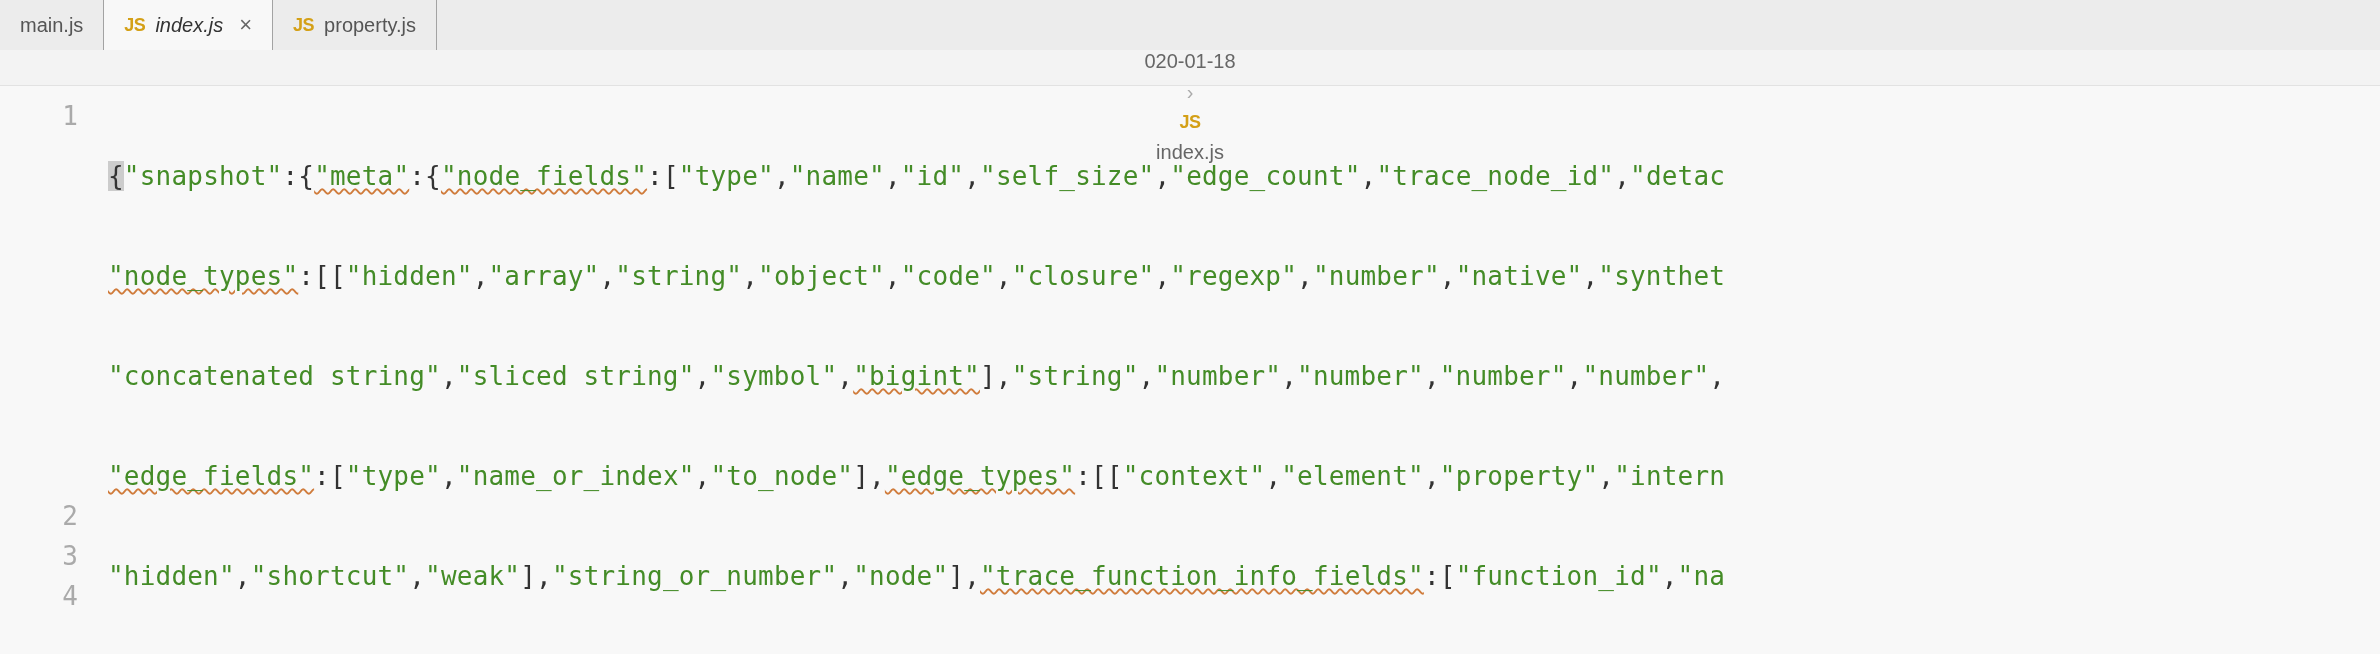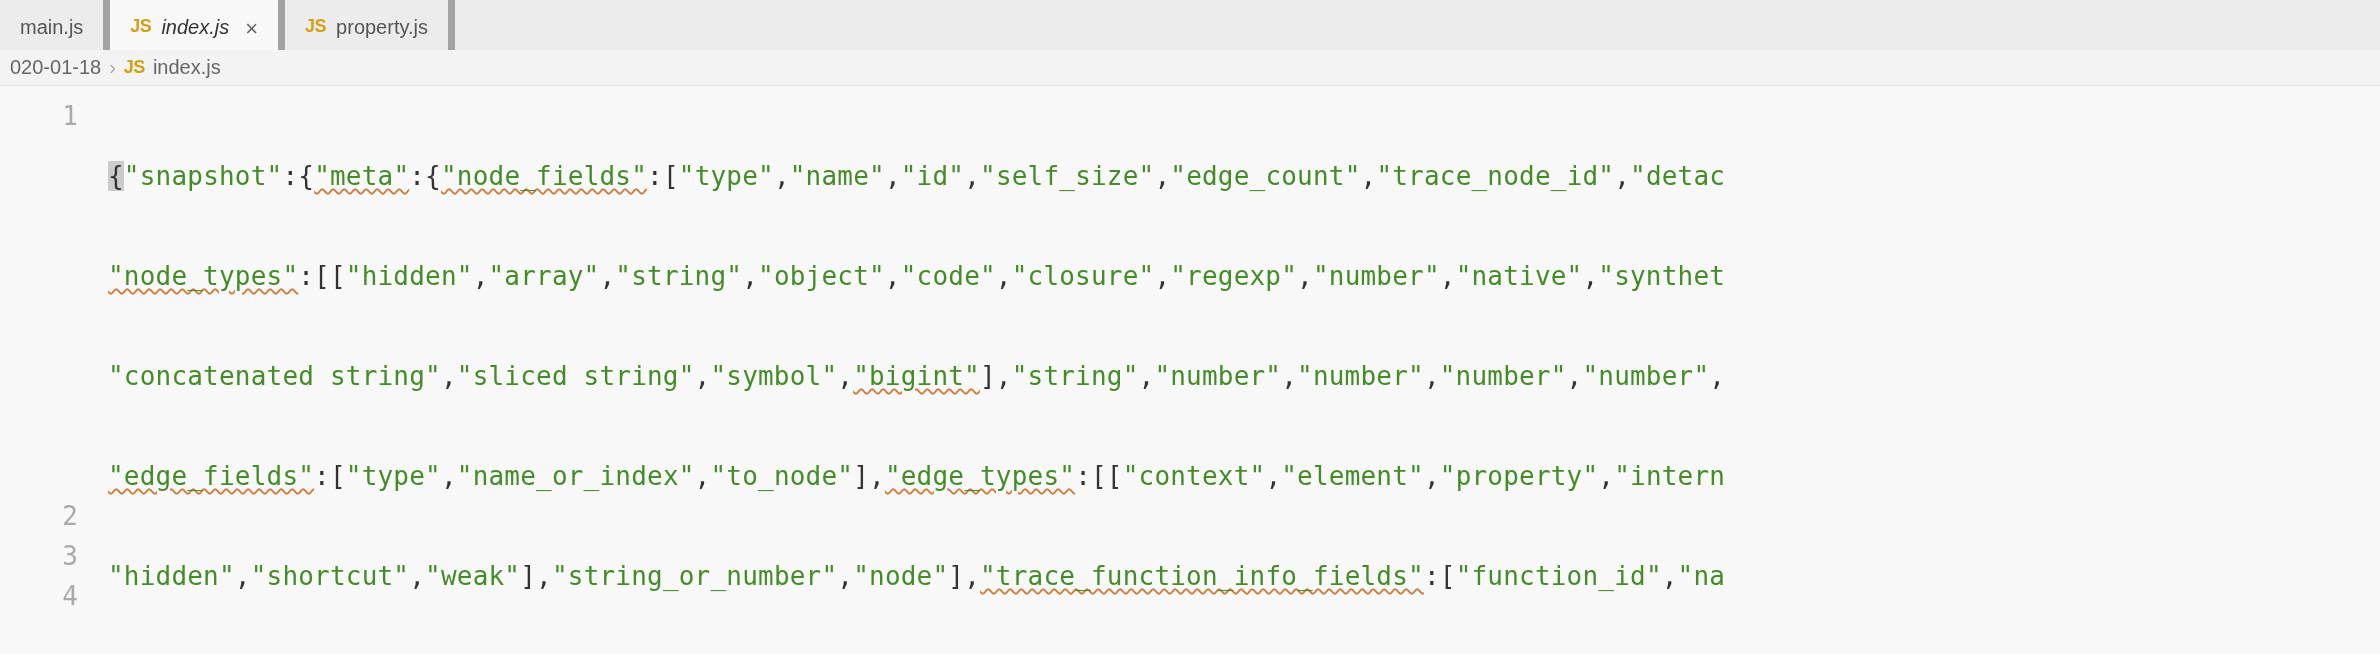--- a/index.html
+++ b/index.html
@@ -1,26 +1,26 @@
 <!DOCTYPE html>
 <html><head>
 <meta charset="utf-8">
 <style>
   * { margin: 0; padding: 0; box-sizing: border-box; }
   html, body { width: 2380px; height: 654px; overflow: hidden; }
   body { background: #f3f3f3; font-family: -apple-system, BlinkMacSystemFont, "Segoe UI", sans-serif; color: #333; }
 
   .tab-bar { display: flex; height: 50px; background: #ececec; align-items: stretch; }
-  .tab { display: flex; align-items: flex-start; padding: 16px 20px; gap: 10px; font-size: 20px; color: #555; cursor: pointer; border-right: 7px solid #a3a3a3; }
+  .tab { display: flex; align-items: center; padding: 16px 20px; gap: 10px; font-size: 20px; color: #555; cursor: pointer; border-right: 1px solid #a3a3a3; }
   .tab.active { background: #f8f8f8; }
   .tab.active .tab-label { font-style: italic; color: #333; }
   .tab .js-badge { color: #d4a017; font-weight: 700; font-size: 18px; letter-spacing: -0.5px; }
   .tab .close { color: #666; font-size: 22px; font-weight: 400; margin-left: 6px; }
 
-  .breadcrumb { display: flex; align-items: center; height: 36px; background: #f3f3f3; padding: 0 10px; gap: 8px; font-size: 20px; color: #666; border-bottom: 1px solid #e2e2e2; }
+  .breadcrumb { display: flex; align-items: center; height: 36px; background: #f3f3f3; padding: 0 10px; gap: 8px; font-size: 20px; color: #666; border-bottom: 1px solid #e2e2e2; flex-direction: column; }
   .breadcrumb .js-badge { color: #d4a017; font-weight: 700; font-size: 18px; letter-spacing: -0.5px; }
   .breadcrumb .chev { color: #aaa; }
 
   .editor { display: flex; background: #f8f8f8; font-family: "Menlo", "Consolas", monospace; font-size: 26px; letter-spacing: 0.2px; }
   .gutter { width: 108px; text-align: right; color: #aaa; padding-top: 10px; user-select: none; }
   .gutter .ln { height: 40px; line-height: 40px; padding-right: 30px; }
   .code { flex: 1; padding-top: 10px; white-space: pre; color: #333; overflow: hidden; }
   .code-line { height: 40px; line-height: 40px; position: relative; }
   .wrap-indent { padding-left: 0; }
 

